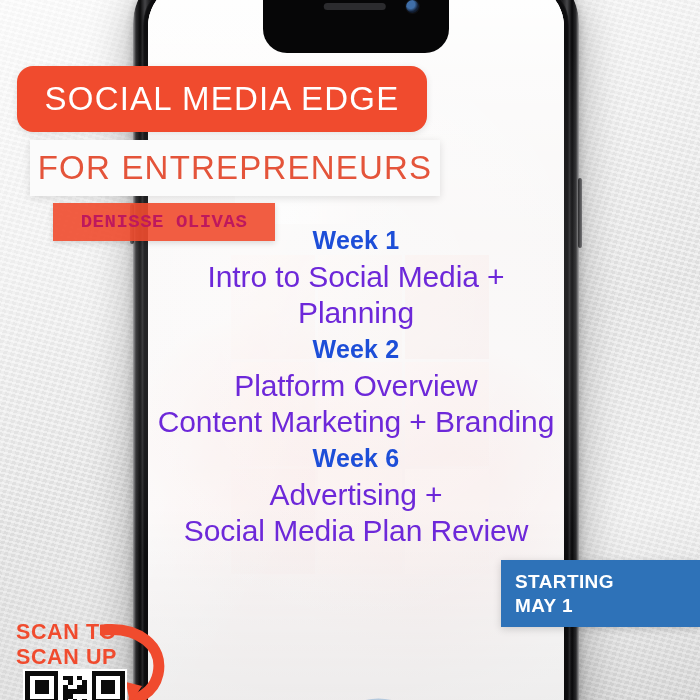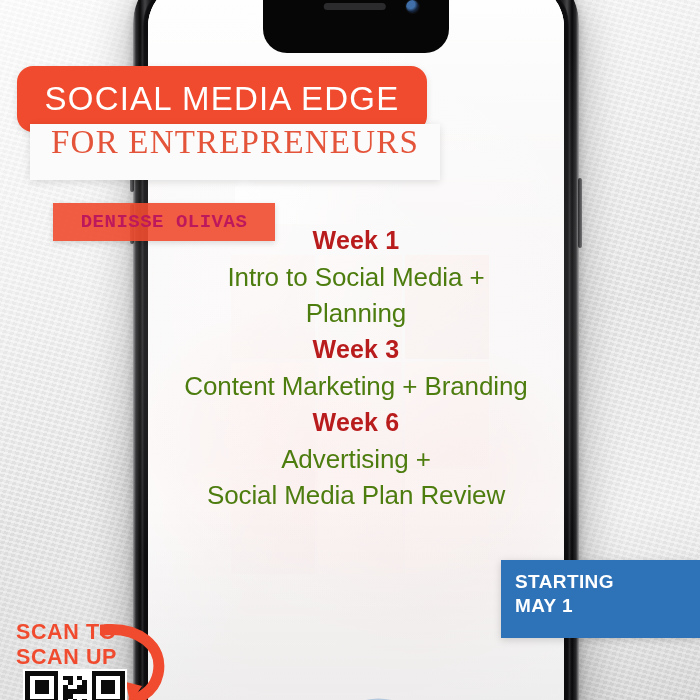--- a/index.html
+++ b/index.html
@@ -182,29 +182,29 @@
 
   
   .curriculum {
     position: absolute;
     left: 150px; top: 222px;
     width: 412px;
     z-index: 7;
     text-align: center;
   }
   .week-label {
-    color: #b91c1c;
+    color: #1d4ed8;
     font-weight: bold;
     font-size: 25px;
     line-height: 37px;
     letter-spacing: .2px;
   }
   .week-desc {
-    color: #4d7c0f;
-    font-size: 26px;
+    color: #6d28d9;
+    font-size: 30px;
     line-height: 36px;
     letter-spacing: -0.1px;
     white-space: pre-line;
   }
 
   
   .band-title {
     position: absolute;
     left: 17px; top: 66px;
     width: 410px; height: 66px;
@@ -217,28 +217,28 @@
     border-radius: 16px;
   }
   .band-title span {
     color: #ffffff;
     font-size: 33px;
     letter-spacing: 1.2px;
     white-space: nowrap;
   }
   .band-sub {
     position: absolute;
-    left: 30px; top: 124px;
+    left: 30px; top: 140px;
     width: 410px; height: 56px;
     background: #fbfbfb;
     z-index: 9;
     display: flex;
+    align-items: center;
     justify-content: center;
     box-shadow: 0 2px 8px rgba(0,0,0,0.12);
-    font-family: Liberation Serif, serif;
   }
   .band-sub span {
     color: #e4543a;
     font-size: 33px;
     letter-spacing: 1.2px;
     white-space: nowrap;
   }
   .band-name {
     position: absolute;
     left: 53px; top: 203px;
@@ -256,21 +256,21 @@
     font-size: 19px;
     letter-spacing: .5px;
     white-space: nowrap;
     font-family: Liberation Mono, monospace;
   }
 
   
   .badge-start {
     position: absolute;
     left: 501px; top: 560px;
-    width: 199px; height: 78px;
+    width: 199px; height: 67px;
     background: #2e72b8;
     z-index: 4;
     padding: 10px 0 0 14px;
     box-sizing: border-box;
     box-shadow: 0 2px 8px rgba(0,0,0,0.16);
   }
   .badge-start div {
     color: #ffffff;
     font-weight: bold;
     font-size: 19px;
@@ -375,21 +375,24 @@
     <path d="M104 26 l6 -12 l6 12 z" fill="#b9c7d4"></path>
   </svg>
 
   <div class="curriculum">
     <div>
       <div class="week-label">Week 1</div>
       <div class="week-desc">Intro to Social Media +
 Planning</div>
     </div>
     <div>
-      <div class="week-label">Week 3</div>
+      <div class="week-label">Week 2</div>
+      <div class="week-desc">Platform Overview</div>
+    </div>
+    <div>
       <div class="week-desc">Content Marketing + Branding</div>
     </div>
     <div>
       <div class="week-label">Week 6</div>
       <div class="week-desc">Advertising +
 Social Media Plan Review</div>
     </div>
   </div>
 
   <div class="band-title">

